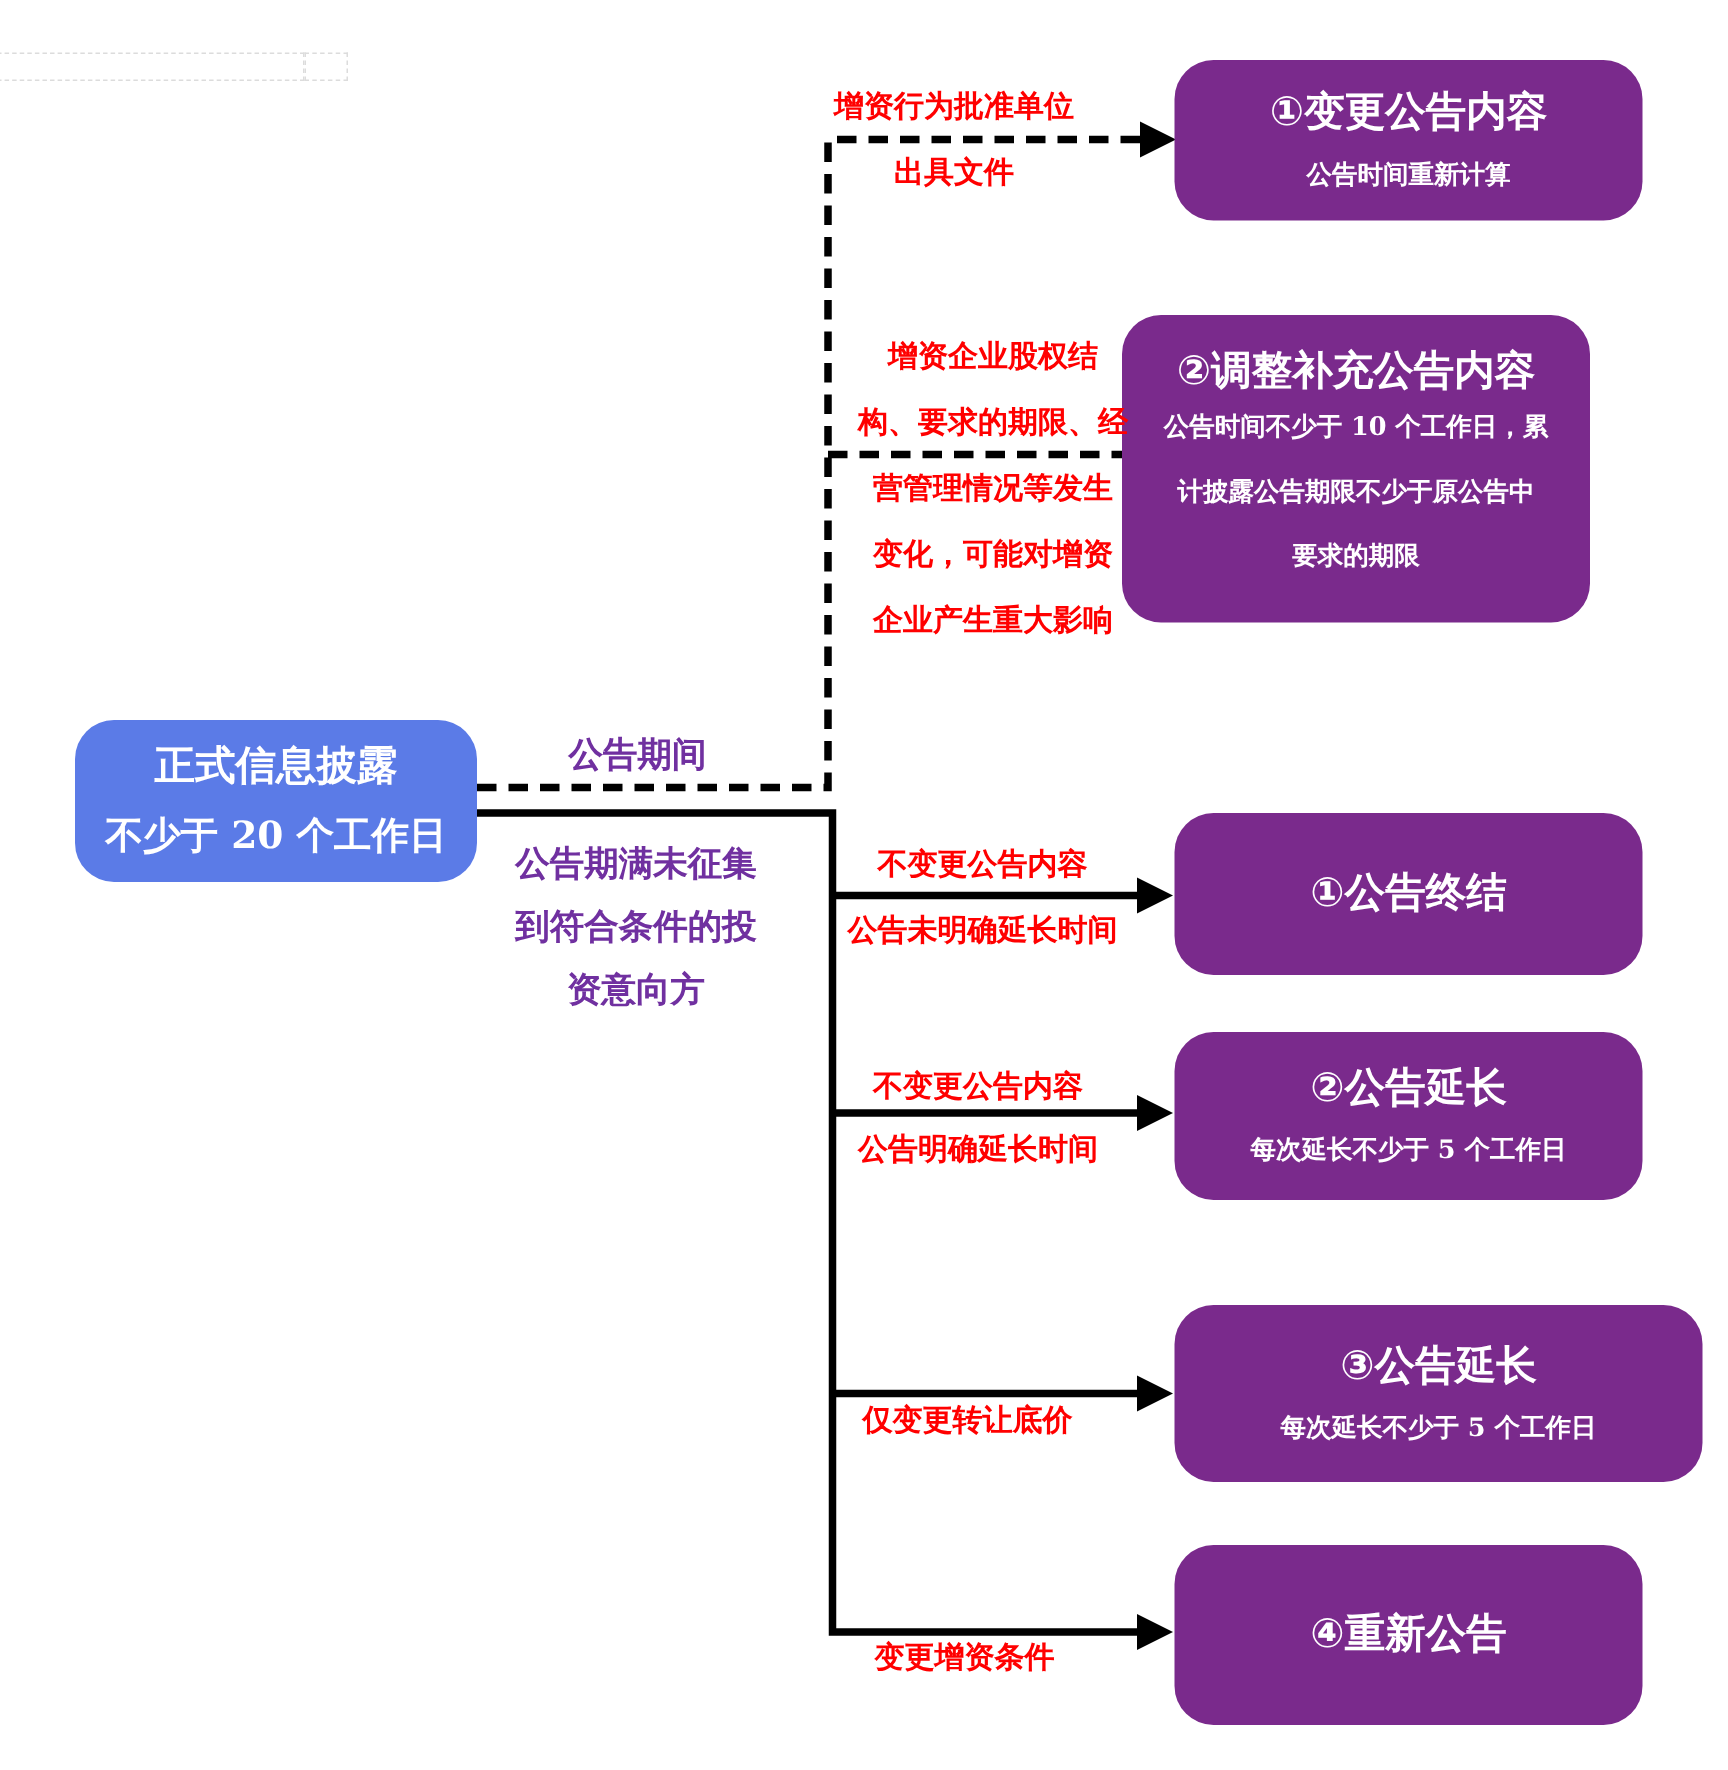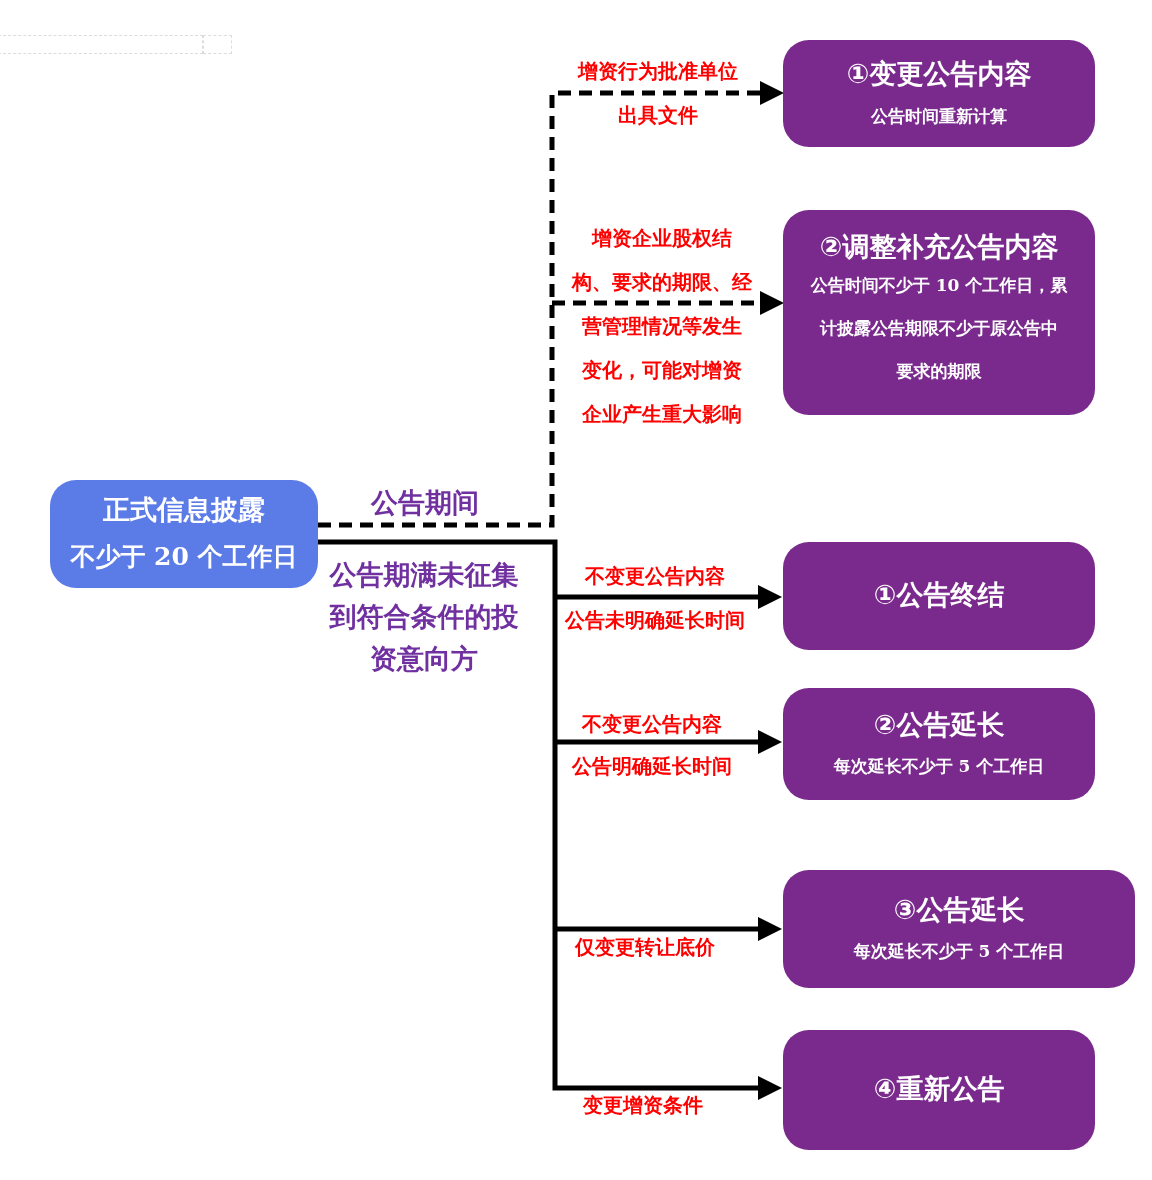--- a/index.html
+++ b/index.html
@@ -65,21 +65,21 @@
   .node.t2 .node-sub { margin-top: 0; }
   .node.t2 .sub-line { display: block; line-height: 43px; white-space: nowrap; text-align: center; }
   .lbl {
     position: absolute;
     transform: translate(-50%, -50%);
     font-weight: bold;
     white-space: nowrap;
     text-align: center;
   }
   .lbl.red    { color: var(--red-label, #ff0000); font-size: 20px; }
-  .lbl.purple { color: var(--purple-label, #7030a0); font-size: 27px; }
+  .lbl.purple { color: var(--purple-label, #7030a0); font-size: 23px; }
   .lbl.multi  { white-space: normal; }
   .lbl.multi span { display: block; white-space: nowrap; }
   .lbl.red.multi span    { line-height: 44px; }
   .lbl.purple.multi span { line-height: 42px; }
 </style>
 </head>
 <body>
 
 <div class="canvas">
 
@@ -104,21 +104,21 @@
   <div class="node source" style="left:50px; top:480px; width:268px; height:108px;">
     <div class="node-title">正式信息披露</div>
     <div class="node-sub">不少于 20 个工作日</div>
   </div>
 
   <div class="node target" style="left:783px; top:40px; width:312px; height:107px;">
     <div class="node-title">①变更公告内容</div>
     <div class="node-sub">公告时间重新计算</div>
   </div>
 
-  <div class="node target t2" style="left:783px; top:210px; width:312px; height:205px;">
+  <div class="node target t2" style="left:748px; top:210px; width:312px; height:205px;">
     <div class="node-title">②调整补充公告内容</div>
     <div class="node-sub">
       <span class="sub-line">公告时间不少于 10 个工作日，累</span>
       <span class="sub-line">计披露公告期限不少于原公告中</span>
       <span class="sub-line">要求的期限</span>
     </div>
   </div>
 
   <div class="node target" style="left:783px; top:542px; width:312px; height:108px;">
     <div class="node-title">①公告终结</div>
@@ -139,21 +139,21 @@
   </div>
 
   <div class="lbl purple" style="left:425px; top:503px;">公告期间</div>
 
   <div class="lbl purple multi" style="left:424px; top:617px;">
     <span>公告期满未征集</span>
     <span>到符合条件的投</span>
     <span>资意向方</span>
   </div>
 
-  <div class="lbl red multi" style="left:658px; top:93px;">
+  <div class="lbl red multi" style="left:636px; top:93px;">
     <span>增资行为批准单位</span>
     <span>出具文件</span>
   </div>
 
   <div class="lbl red multi" style="left:662px; top:326px;">
     <span>增资企业股权结</span>
     <span>构、要求的期限、经</span>
     <span>营管理情况等发生</span>
     <span>变化，可能对增资</span>
     <span>企业产生重大影响</span>

